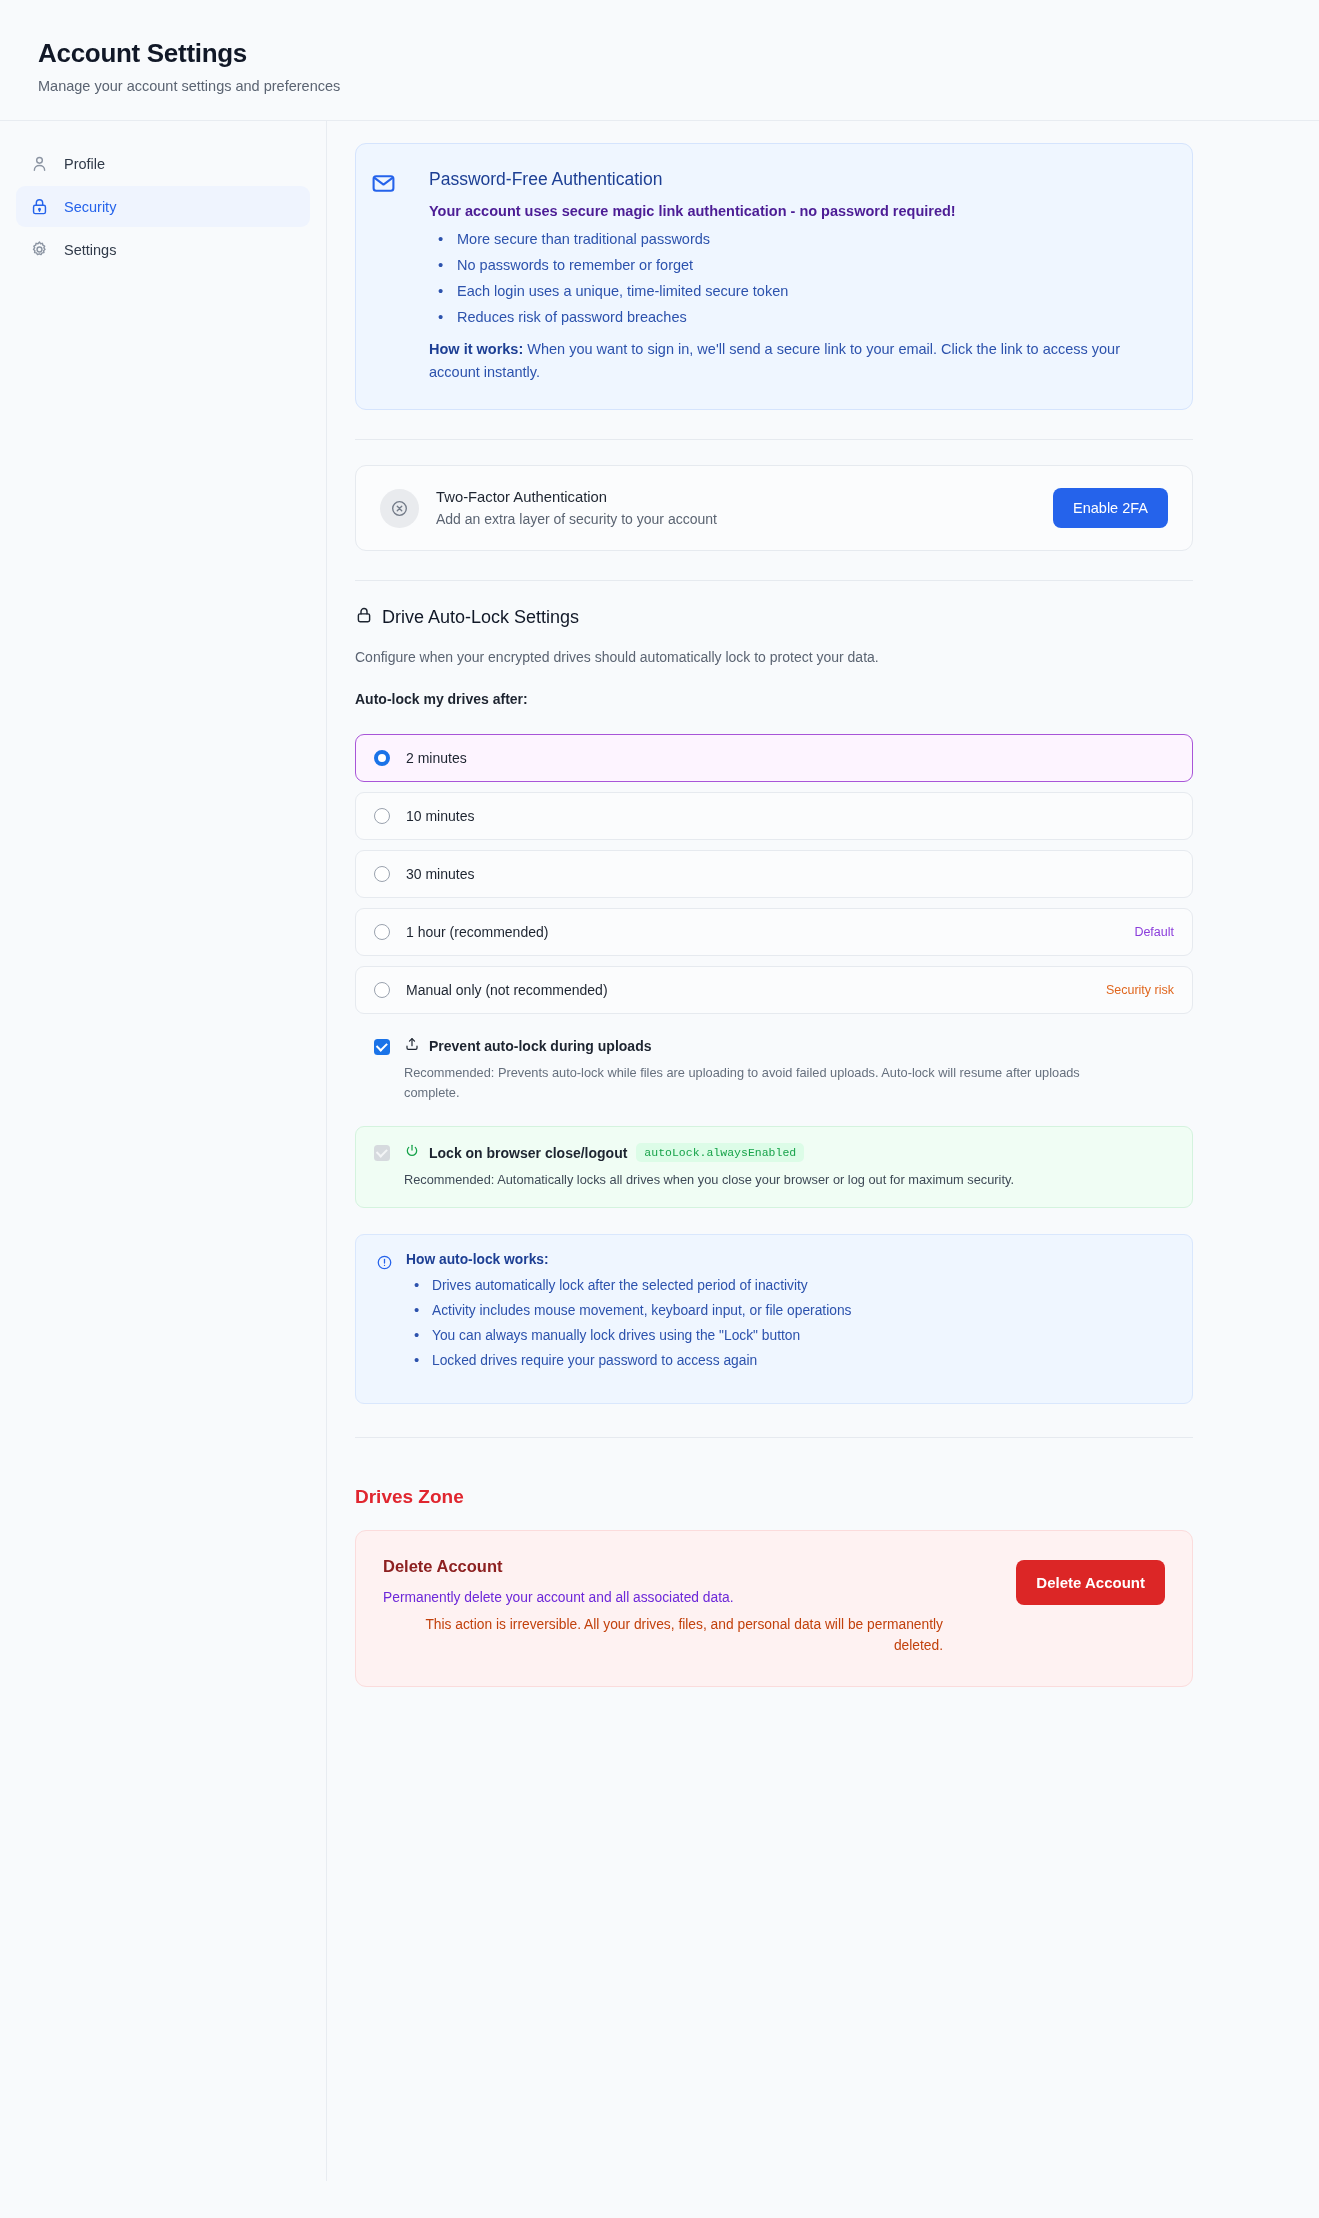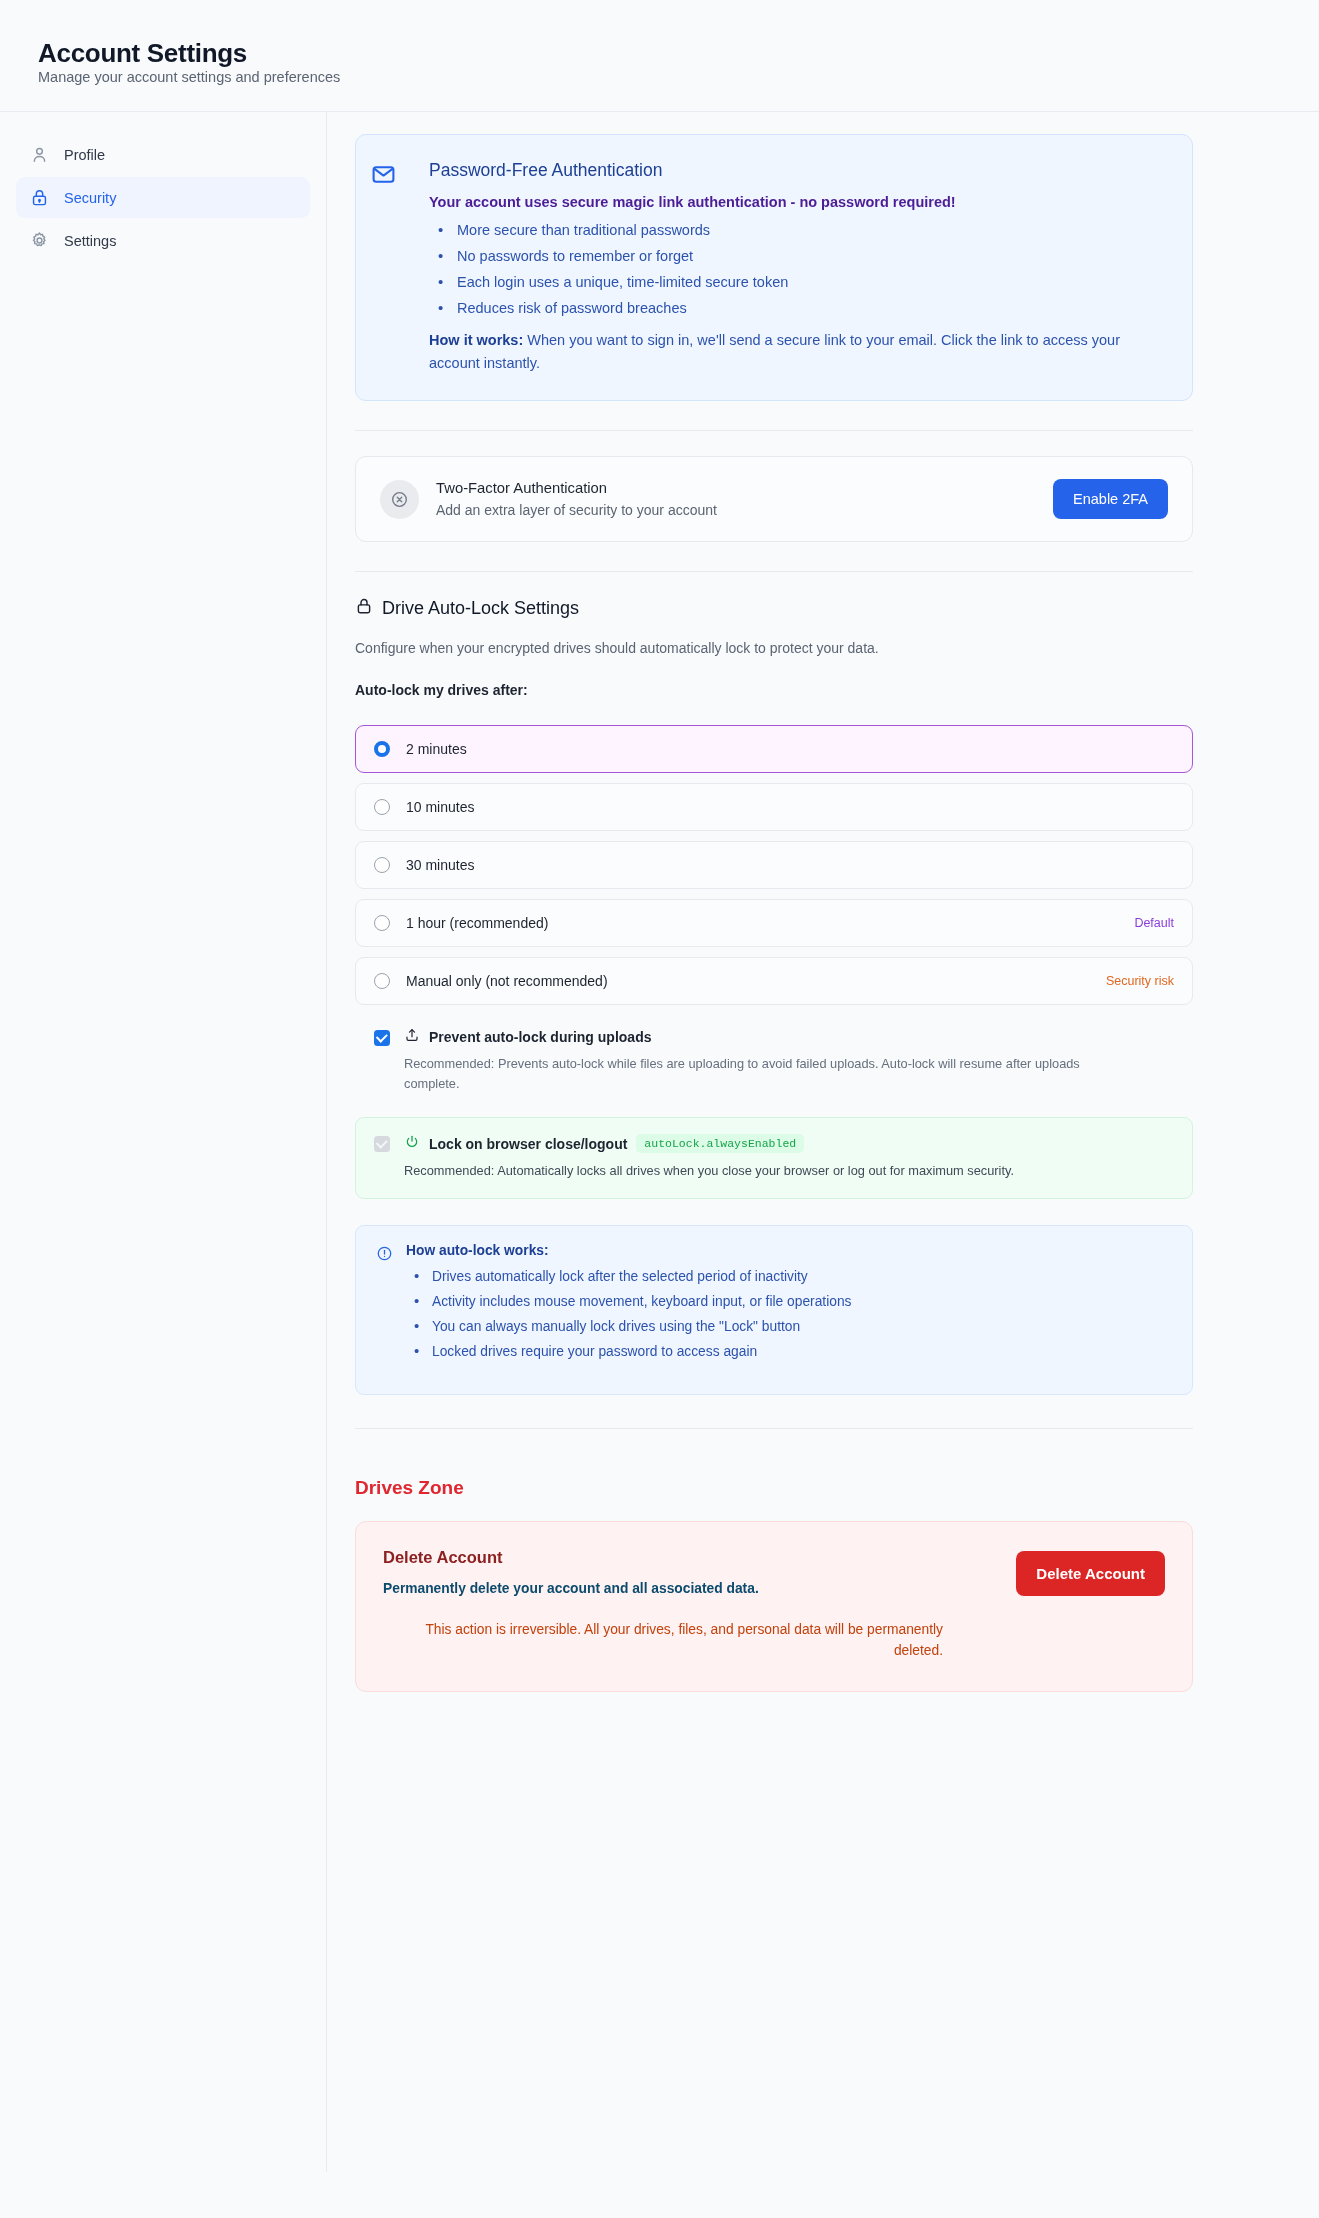--- a/index.html
+++ b/index.html
@@ -20,20 +20,21 @@
   .page-title {
     font-size: 26px;
     font-weight: bold;
     color: #111827;
     letter-spacing: -0.3px;
     line-height: 1.2;
   }
   .page-subtitle {
     font-size: 14.5px;
     color: #5b6472;
+    margin-top: 9px;
   }
 
   
   .layout { display: flex; align-items: stretch; }
 
   .sidebar {
     width: 327px;
     flex: 0 0 327px;
     padding: 22px 16px 0 16px;
     border-right: 1px solid #e8ecf1;
@@ -283,21 +284,21 @@
   .danger-card {
     background: #fef2f2;
     border: 1px solid #fbdcdc;
     border-radius: 11px;
     padding: 26px 27px 30px 27px;
     display: flex;
     align-items: flex-start;
   }
   .danger-body { flex: 1; }
   .danger-head { font-size: 16.5px; font-weight: bold; color: #8d2121; margin-bottom: 14px; }
-  .danger-line { font-size: 13.8px; color: #0c4a6e; margin-bottom: 23px; font-weight: bold; }
+  .danger-line { font-size: 13.8px; color: #6d28d9; margin-bottom: 9px; }
   .danger-line2 { font-size: 13.8px; color: #c2410c; line-height: 1.55; max-width: 560px; text-align: right; }
   .btn-delete {
     background: #dc2626;
     color: #fff;
     border: none;
     border-radius: 8px;
     font-size: 15px;
     font-weight: bold;
     padding: 14px 20px;
     cursor: pointer;

